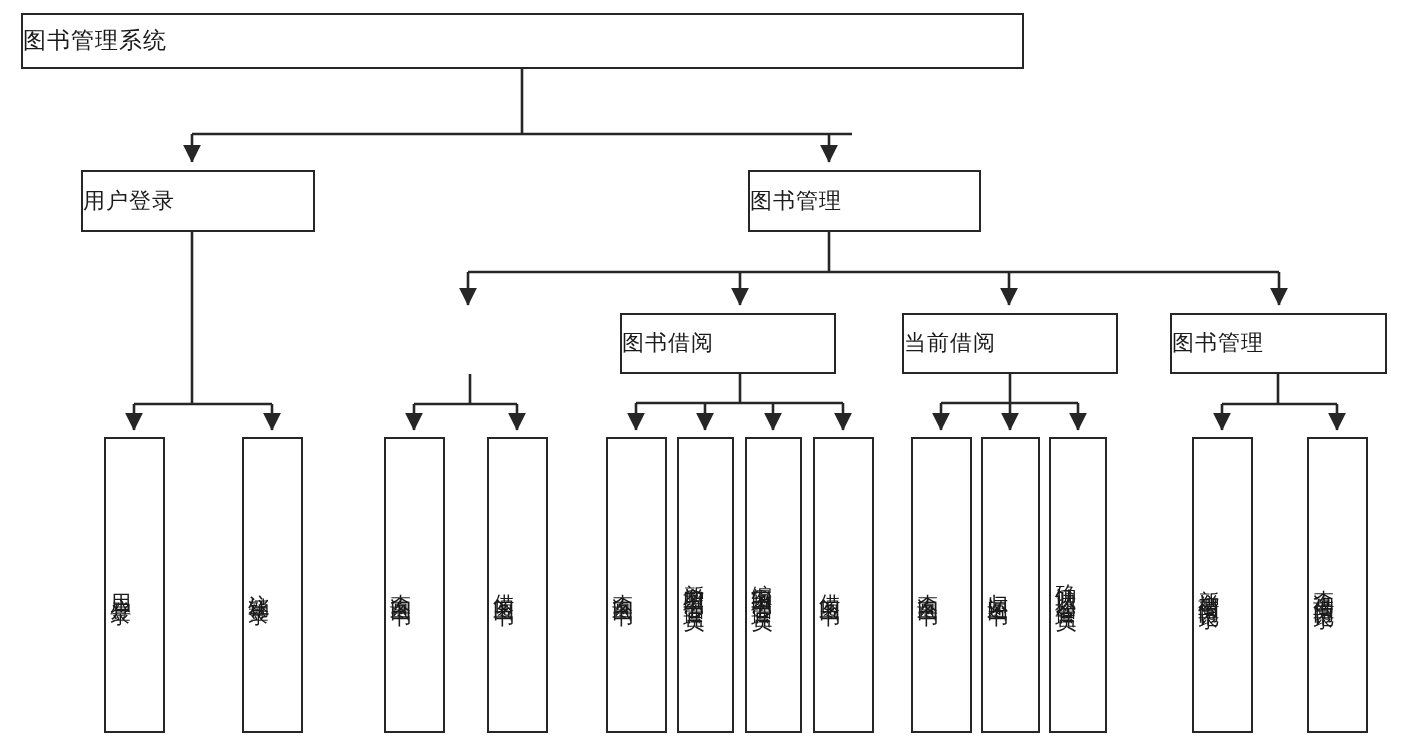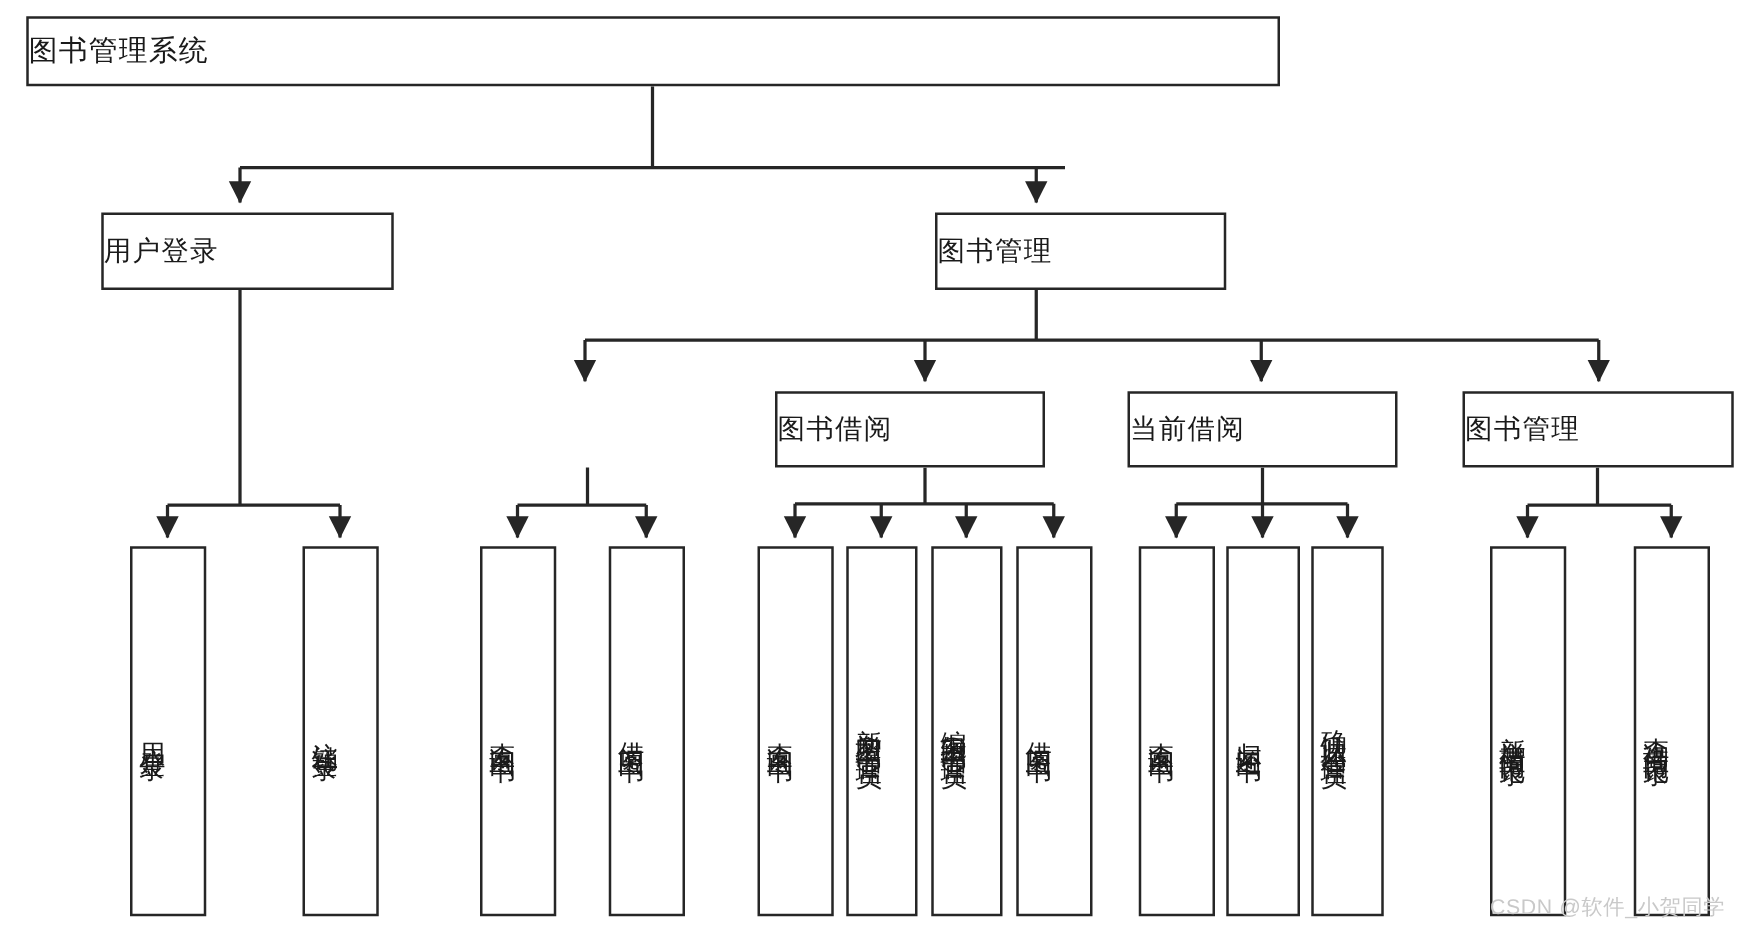--- a/index.html
+++ b/index.html
@@ -195,15 +195,14 @@
   </div>
 
   <div class="node node-v" style="left:1192px; top:437px; width:61px; height:296px;">
     <span class="vtext">新增借阅记录</span>
   </div>
 
   <div class="node node-v" style="left:1307px; top:437px; width:61px; height:296px;">
     <span class="vtext">查询借阅记录</span>
   </div>
 
-  <div class="watermark">CSDN @软件_小贺同学</div>
 
 </div>
 
 </body></html>

